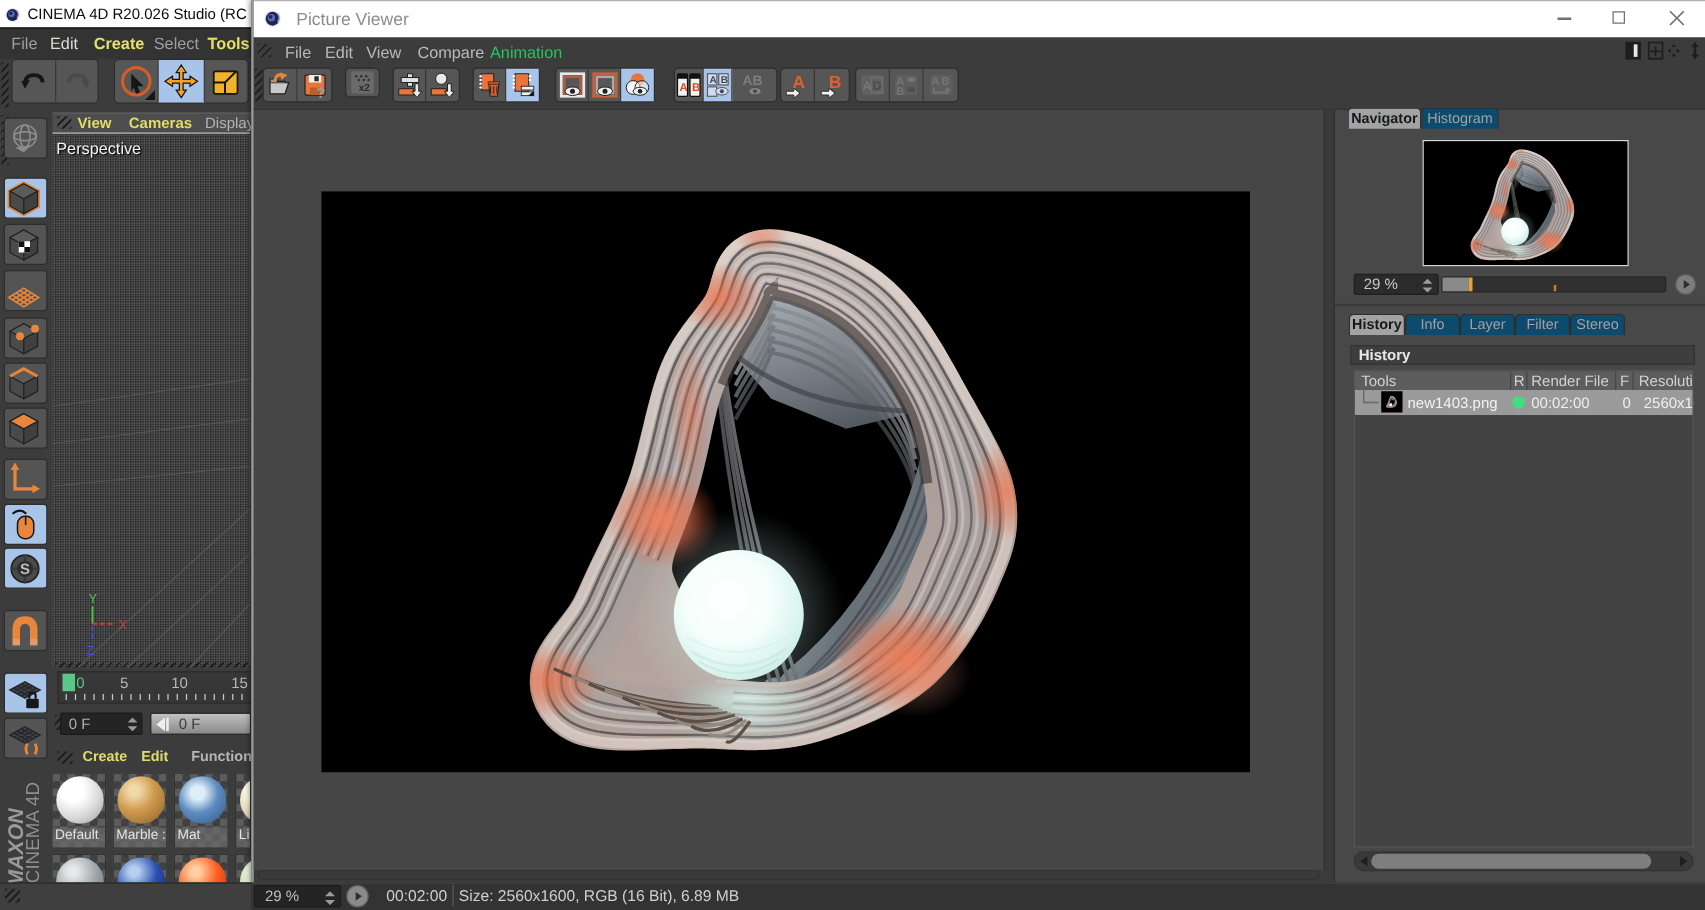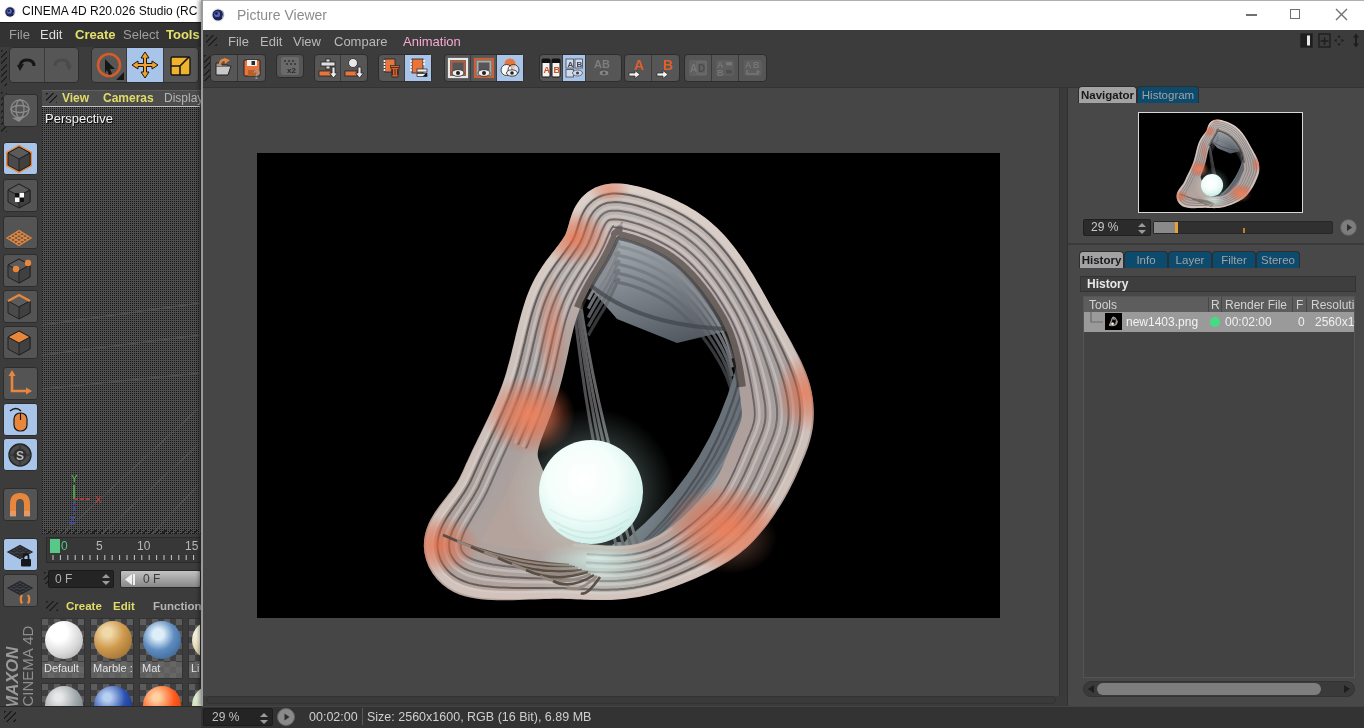--- a/index.html
+++ b/index.html
@@ -378,21 +378,21 @@
 <div class="abs" style="left:1290px;top:9px;width:10px;height:10px;border:1.5px solid #707070;"></div>
 <svg class="abs" style="left:1335px;top:8px" width="13" height="13" viewBox="0 0 13 13">
     <path d="M1 1 L12 12 M12 1 L1 12" stroke="#707070" stroke-width="1.4"></path>
   </svg>
 <div class="abs" style="left:203px;top:30px;width:1161px;height:20px;background:#3c3c3c;"></div>
 <div class="abs grip" style="left:206px;top:35px;width:11px;height:11px;"></div>
 <div class="abs" style="left:228px;top:34px;font-size:13px;color:#b9b9b9;">File</div>
 <div class="abs" style="left:260px;top:34px;font-size:13px;color:#b9b9b9;">Edit</div>
 <div class="abs" style="left:293px;top:34px;font-size:13px;color:#b9b9b9;">View</div>
 <div class="abs" style="left:334px;top:34px;font-size:13px;color:#b9b9b9;">Compare</div>
-<div class="abs" style="left:403px;top:34px;font-size:13px;color:#f9a8d4;">Animation</div>
+<div class="abs" style="left:392px;top:34px;font-size:13px;color:#22c55e;">Animation</div>
 <svg class="abs" style="left:1300px;top:33px" width="64" height="15" viewBox="0 0 64 15">
     <g fill="none" stroke="#1e1e1e" stroke-width="1.4">
       <rect x="1" y="1" width="11" height="13" fill="#1e1e1e"></rect>
       <rect x="7" y="2.5" width="3" height="10" fill="#e8e8e8" stroke="none"></rect>
       <rect x="19" y="1" width="11" height="13"></rect>
       <path d="M24.5 4 L24.5 12 M20.5 8 L28.5 8"></path>
     </g>
     <g fill="#1e1e1e">
       <path d="M39 2 l1.8 2.6 h-3.6 Z M39 13 l1.8 -2.6 h-3.6 Z M34 7.5 l2.6 -1.8 v3.6 Z M44 7.5 l-2.6 -1.8 v3.6 Z"></path>
       <path d="M56 0.5 l3 4 h-2 v6 h2 l-3 4 l-3 -4 h2 v-6 h-2 Z"></path>

